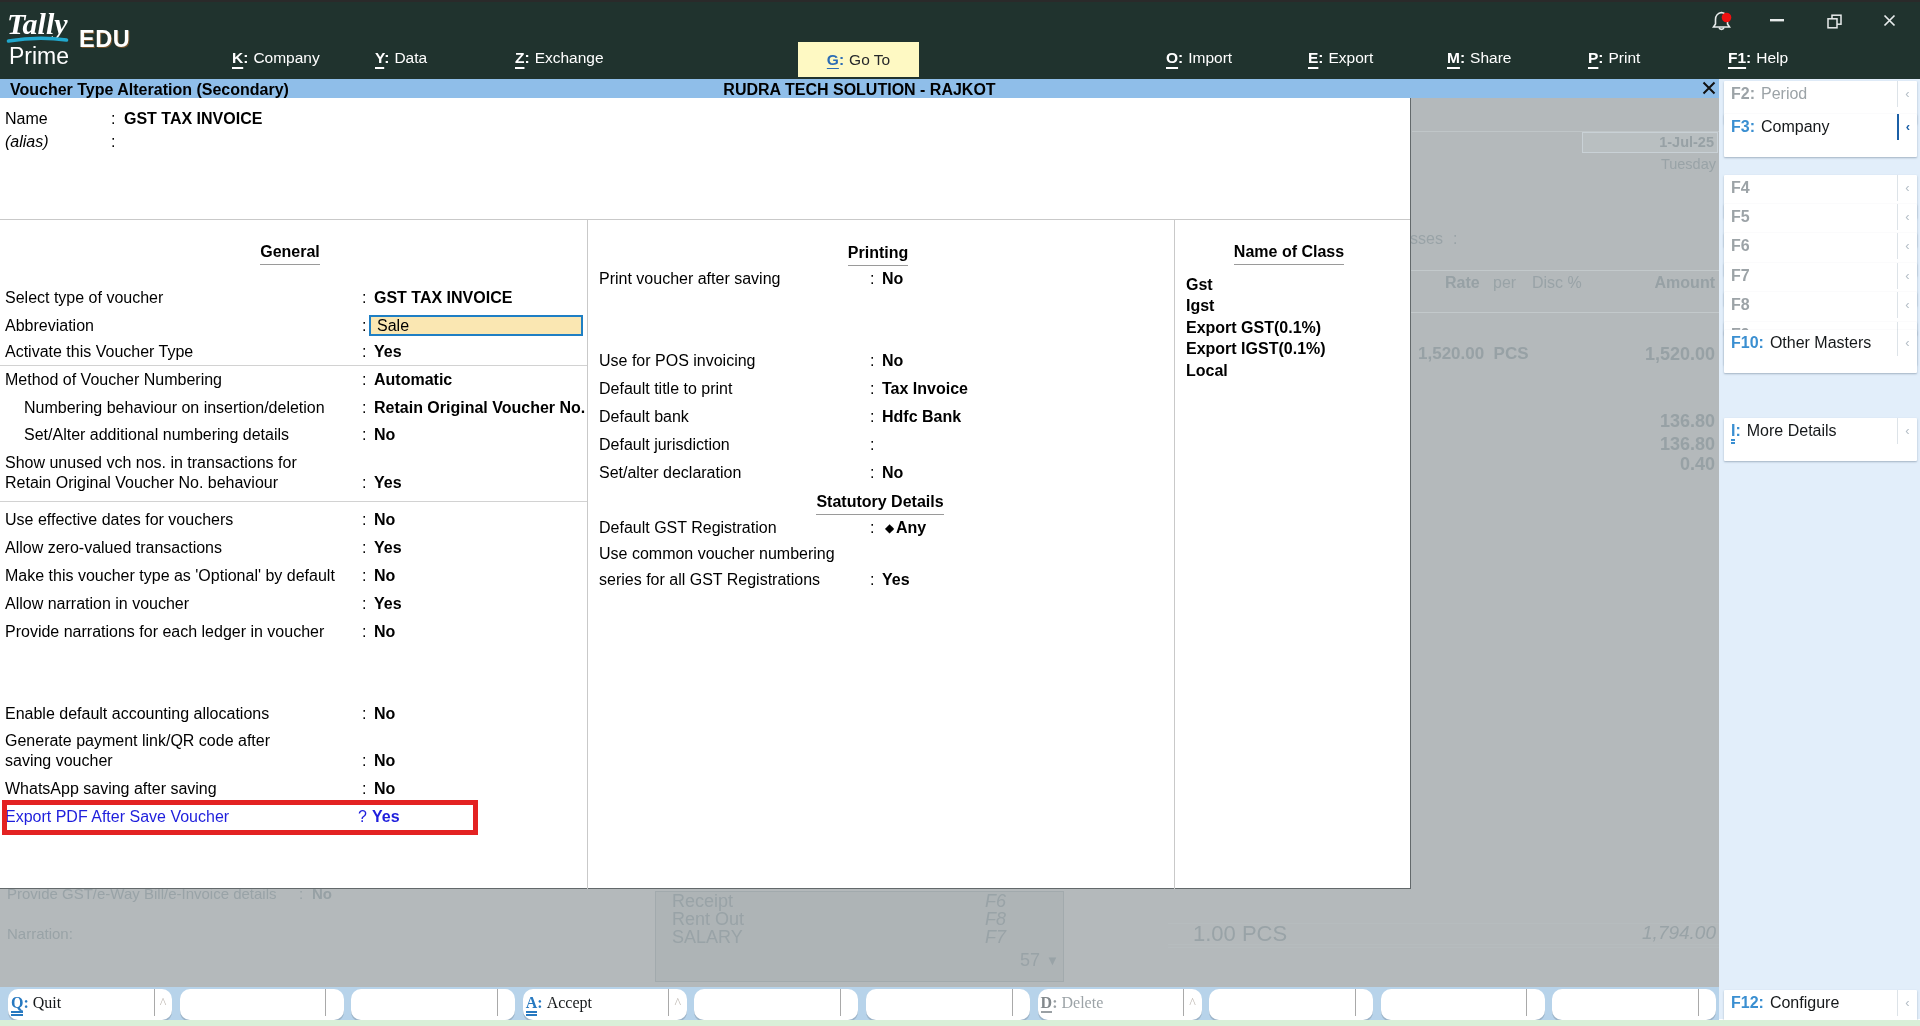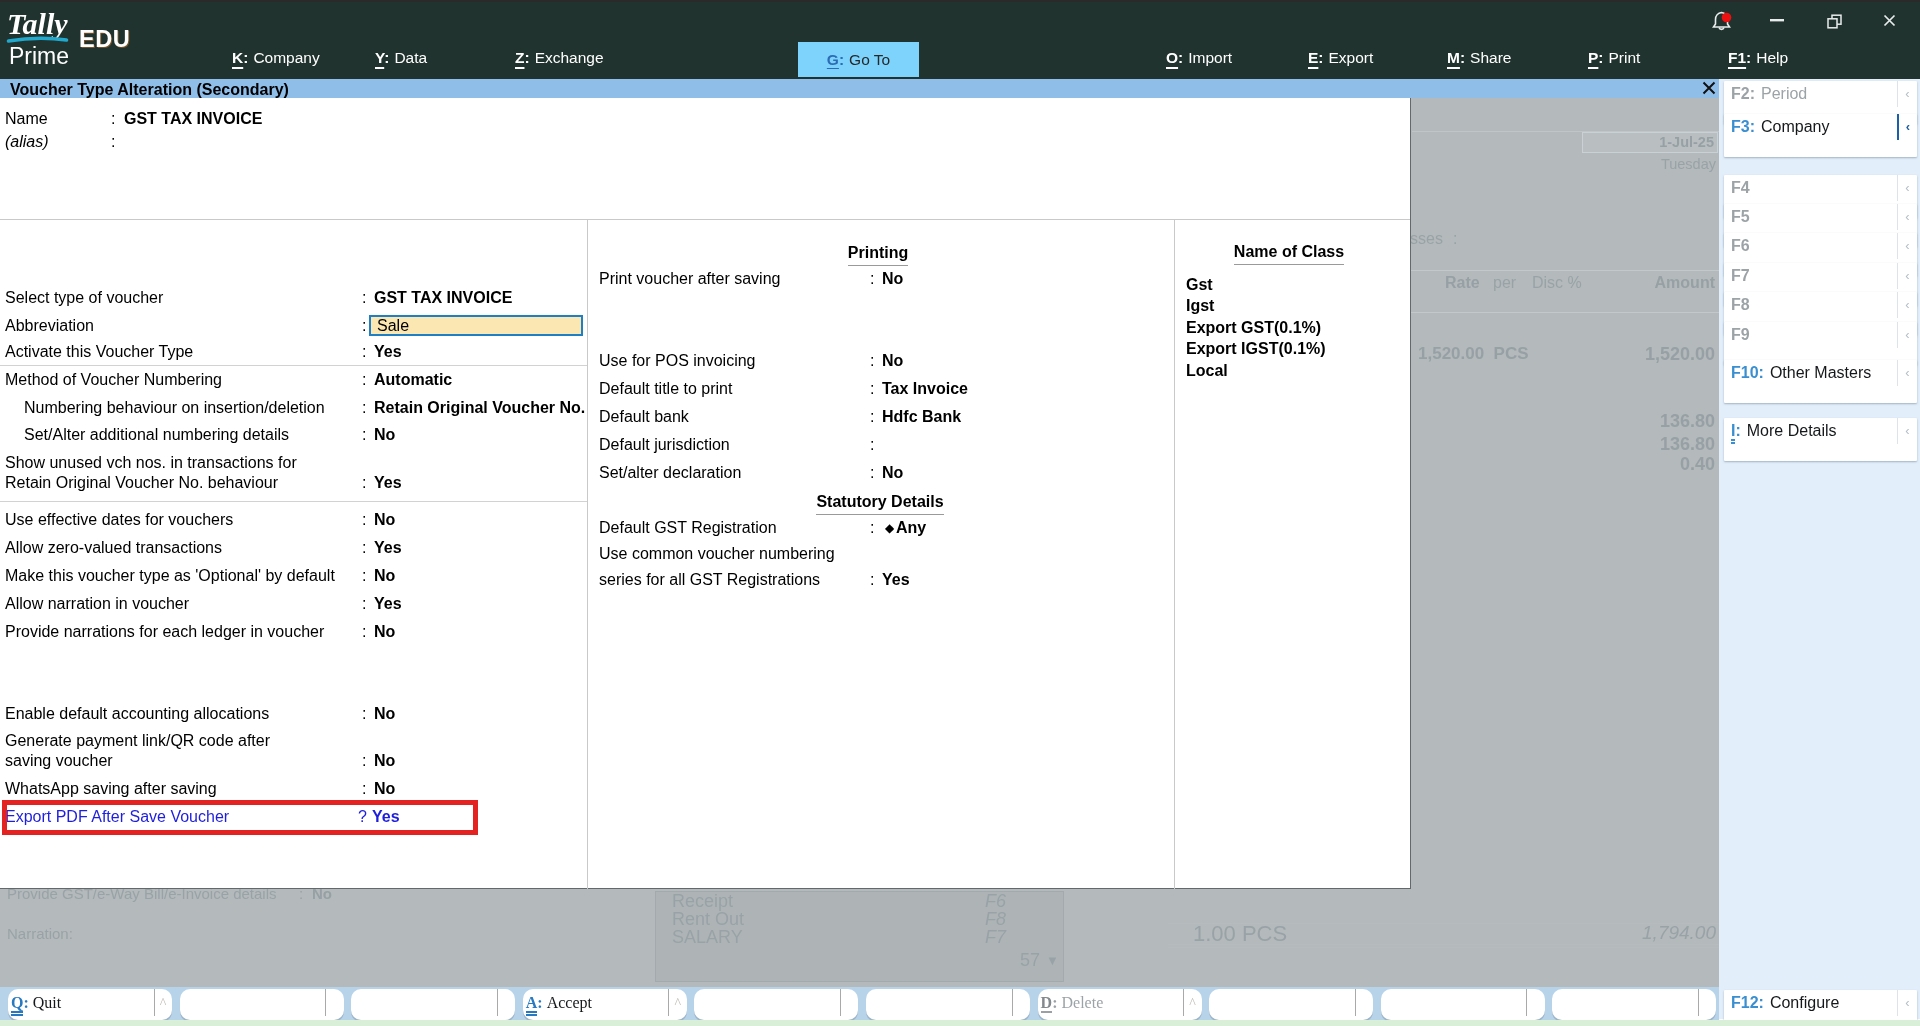--- a/index.html
+++ b/index.html
@@ -86,20 +86,21 @@
 <div class="t gry i" style="left:1516px;top:923px;width:200px;text-align:right;z-index:1;font-size:19px;">1,794.00</div>
 <div id="dlg"></div>
 <div class="t " style="left:5px;top:109px;z-index:2;">Name</div>
 <div class="t " style="left:111px;top:109px;z-index:2;">:</div>
 <div class="t b" style="left:124px;top:109px;z-index:2;">GST TAX INVOICE</div>
 <div class="t i" style="left:5px;top:132px;z-index:2;">(alias)</div>
 <div class="t " style="left:111px;top:132px;z-index:2;">:</div>
 <div class="hl" style="left:0;top:219px;width:1410px;z-index:2;"></div>
 <div class="vl" style="left:587px;top:219px;height:670px;z-index:2;"></div>
 <div class="vl" style="left:1174px;top:219px;height:670px;z-index:2;"></div>
+<div class="hdr" style="left:0;top:242px;width:580px;z-index:2;"><span>General</span></div>
 <div class="hdr" style="left:588px;top:243px;width:580px;z-index:2;"><span>Printing</span></div>
 <div class="hdr" style="left:1176px;top:242px;width:226px;z-index:2;"><span>Name of Class</span></div>
 <div class="t " style="left:5px;top:288px;z-index:2;">Select type of voucher</div>
 <div class="t " style="left:362px;top:288px;z-index:2;">:</div>
 <div class="t b" style="left:374px;top:288px;z-index:2;">GST TAX INVOICE</div>
 <div class="t " style="left:5px;top:316px;z-index:2;">Abbreviation</div>
 <div class="t " style="left:362px;top:316px;z-index:2;">:</div>
 <div class="abs" style="left:369px;top:315px;width:214px;height:21px;background:#fae7b2;border:2px solid #1f7fc4;z-index:2;"></div>
 <div class="t " style="left:377px;top:316px;z-index:2;z-index:3;">Sale</div>
 <div class="t " style="left:5px;top:342px;z-index:2;">Activate this Voucher Type</div>
@@ -183,37 +184,38 @@
 <div id="topbar"></div>
 <svg class="abs" style="left:0;top:0;z-index:5;" width="140" height="79" viewBox="0 0 140 79">
 <text x="7" y="34" font-family="Liberation Serif" font-style="italic" font-weight="bold" font-size="30" fill="#fff">Tally</text>
 <path d="M 8.5 41 Q 38 36 66.5 40" stroke="#21a8cd" stroke-width="3.6" fill="none" stroke-linecap="round"></path>
 <text x="9" y="64" font-family="Liberation Sans" font-size="23" fill="#fff">Prime</text>
 <text x="79" y="47" font-family="Liberation Sans" font-weight="bold" font-size="23.5" letter-spacing="0.6" fill="#fff" style="text-shadow:1px 1px 0 rgba(190,110,40,.55);">EDU</text>
 </svg>
 <div class="mi" style="left:232px;"><span class="mk">K</span><span class="mcl">:</span><span class="mlb">Company</span></div>
 <div class="mi" style="left:375px;"><span class="mk">Y</span><span class="mcl">:</span><span class="mlb">Data</span></div>
 <div class="mi" style="left:515px;"><span class="mk">Z</span><span class="mcl">:</span><span class="mlb">Exchange</span></div>
-<div class="abs" style="left:798px;top:42px;width:121px;height:35px;background:#7dd3fc;z-index:5;text-align:center;font-size:15.5px;line-height:35px;white-space:nowrap;"><span style="color:#2b6cb5;font-weight:bold;text-decoration:underline;text-underline-offset:3px;">G</span><span style="color:#2b6cb5;font-weight:bold;">:</span><span style="margin-left:5px;color:#26282a;">Go To</span></div>
+<div class="abs" style="left:798px;top:42px;width:121px;height:35px;background:#fef9c3;z-index:5;text-align:center;font-size:15.5px;line-height:35px;white-space:nowrap;"><span style="color:#2b6cb5;font-weight:bold;text-decoration:underline;text-underline-offset:3px;">G</span><span style="color:#2b6cb5;font-weight:bold;">:</span><span style="margin-left:5px;color:#26282a;">Go To</span></div>
 <div class="mi" style="left:1166px;"><span class="mk">O</span><span class="mcl">:</span><span class="mlb">Import</span></div>
 <div class="mi" style="left:1308px;"><span class="mk">E</span><span class="mcl">:</span><span class="mlb">Export</span></div>
 <div class="mi" style="left:1447px;"><span class="mk">M</span><span class="mcl">:</span><span class="mlb">Share</span></div>
 <div class="mi" style="left:1588px;"><span class="mk">P</span><span class="mcl">:</span><span class="mlb">Print</span></div>
 <div class="mi" style="left:1728px;"><span class="mk">F1</span><span class="mcl">:</span><span class="mlb">Help</span></div>
 <svg class="abs" style="left:1705px;top:6px;z-index:5;" width="200" height="28" viewBox="0 0 200 28">
 <path d="M 16.5 6.5 C 13 7 10.5 10 10.5 13.5 L 10.5 18 L 8.5 21 L 24.5 21 L 22.5 18 L 22.5 13.5 C 22.5 10 20 7 16.5 6.5 Z" fill="none" stroke="#e8ecec" stroke-width="1.6"></path>
 <path d="M 14 21.5 A 2.6 2.6 0 0 0 19 21.5" fill="none" stroke="#e8ecec" stroke-width="1.6"></path>
 <circle cx="21.5" cy="11.5" r="4.8" fill="#ee1111"></circle>
 <rect x="65" y="13" width="14" height="2.4" fill="#e8ecec"></rect>
 <rect x="127" y="9.2" width="9" height="9" fill="none" stroke="#e8ecec" stroke-width="1.5"></rect>
 <rect x="123" y="12.8" width="9" height="9" fill="#20332e" stroke="#e8ecec" stroke-width="1.5"></rect>
 <path d="M 179.5 9.5 L 189.5 19.5 M 189.5 9.5 L 179.5 19.5" stroke="#e8ecec" stroke-width="1.7"></path>
 </svg>
 <div id="tbar"></div>
 <div class="t b" style="left:10px;top:79.5px;font-size:16px;z-index:5;">Voucher Type Alteration (Secondary)</div>
+<div class="t b" style="left:0;top:79.5px;width:1719px;text-align:center;font-size:16px;z-index:5;">RUDRA TECH SOLUTION - RAJKOT</div>
 <svg class="abs" style="left:1701px;top:81px;z-index:5;" width="16" height="15" viewBox="0 0 16 15">
 <path d="M 2.5 1.5 L 13.5 12.5 M 13.5 1.5 L 2.5 12.5" stroke="#111" stroke-width="2"></path>
     </svg>
 <div id="rp"></div>
 <div class="pbtn" style="top:81px;">
       <div class="txt"><span class="dis b">F2:</span><span class="dis" style="margin-left:6px;">Period</span></div>
       <div class="arr">‹</div>
     </div>
 <div class="pbtn" style="top:113.5px;">
       <div class="txt"><span class="key" style="">F3</span><span class="key">:</span><span style="margin-left:6px;color:#15181a;">Company</span></div>
@@ -236,21 +238,21 @@
       <div class="arr">‹</div>
     </div>
 <div class="pbtn" style="top:292px;">
       <div class="txt"><span class="dis b">F8</span></div>
       <div class="arr">‹</div>
     </div>
 <div class="pbtn" style="top:321.5px;">
       <div class="txt"><span class="dis b">F9</span></div>
       <div class="arr">‹</div>
     </div>
-<div class="pbtn" style="top:360px;">
+<div class="pbtn" style="top:330px;">
       <div class="txt"><span class="key" style="">F10</span><span class="key">:</span><span style="margin-left:6px;color:#15181a;">Other Masters</span></div>
       <div class="arr">‹</div>
     </div>
 <div class="pbtn" style="top:417.5px;">
       <div class="txt"><span class="key" style="border-bottom:5px double #3a8fd1;">I</span><span class="key">:</span><span style="margin-left:6px;color:#15181a;">More Details</span></div>
       <div class="arr">‹</div>
     </div>
 <div class="pbtn" style="top:990px;">
       <div class="txt"><span class="key" style="">F12</span><span class="key">:</span><span style="margin-left:6px;color:#15181a;">Configure</span></div>
       <div class="arr">‹</div>

